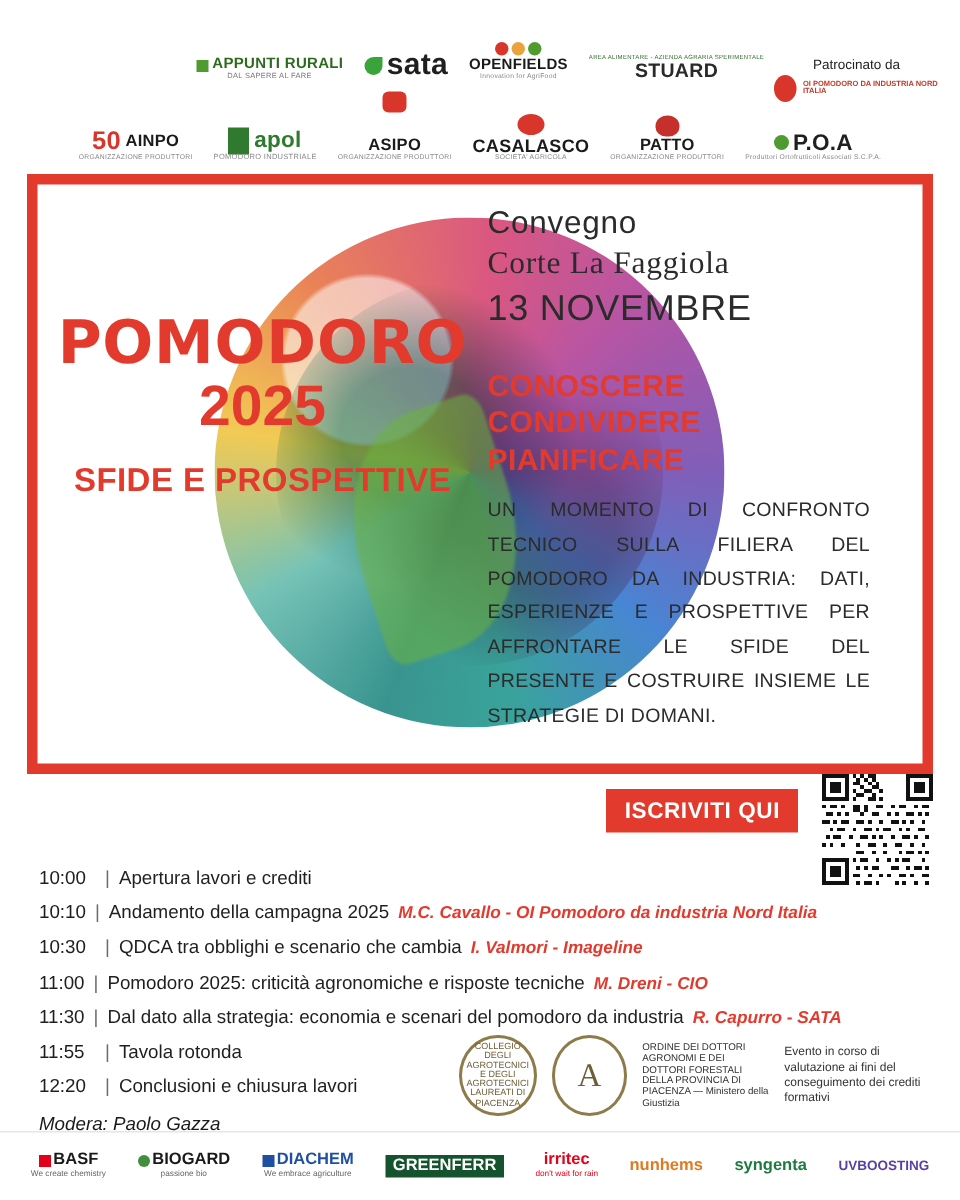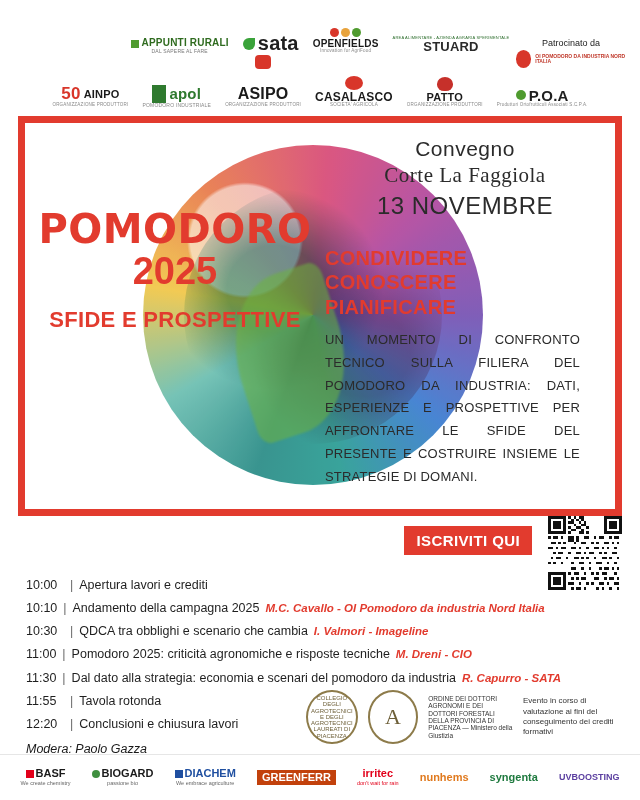--- a/index.html
+++ b/index.html
@@ -78,21 +78,21 @@
   .hero-year {
     color:#e23b2e; font-weight:bold; font-size: 38px; line-height: 1.1; margin-top: 2px;
   }
   .hero-sub {
     color:#e23b2e; font-weight:bold; font-size: 22px; margin-top: 14px; letter-spacing:.3px;
   }
 
   .hero-right {
     position:absolute; left: 300px; top: 14px; right: 10px; z-index: 4;
   }
-  .event-meta { text-align:center; color:#2b2b2b; }
+  .event-meta { text-align:left; color:#2b2b2b; }
   .event-meta .l1 { font-size: 21px; letter-spacing:.5px; }
   .event-meta .l2 { font-size: 21px; letter-spacing:.5px; margin-top:2px;font-family:Liberation Serif, serif; }
   .event-meta .l3 { font-size: 24px; letter-spacing:.5px; margin-top:4px; }
 
   .kwords { margin-top: 26px; }
   .kwords div {
     color:#e23b2e; font-weight:bold; font-size: 20px; line-height: 1.22; letter-spacing:.3px;
   }
   .blurb {
     margin-top: 10px; color:#2b2b2b; font-size: 13px; line-height: 1.75;
@@ -200,21 +200,21 @@
     </div>
     <div class="logo">
       <div class="mark">
           <span class="sq" style="background:#2f7a2f;height:18px;width:14px"></span>
           <span class="lbl-bold" style="font-size:15px;color:#2f7a2f">apol</span>
         </div>
       <div style="color:#888;font-size:5px">POMODORO INDUSTRIALE</div>
     </div>
     <div class="logo">
       <div style="width:16px;height:14px;background:#d8362a;border-radius:4px"></div>
-      <div class="lbl-bold" style="font-size:16px;margin-top:17px">ASIPO</div>
+      <div class="lbl-bold" style="font-size:11px;margin-top:17px">ASIPO</div>
       <div style="color:#888;font-size:4.5px">ORGANIZZAZIONE PRODUTTORI</div>
     </div>
     <div class="logo">
       <div style="width:18px;height:14px;background:#d8362a;border-radius:50%"></div>
       <div class="lbl-bold" style="font-size:12px;margin-top:1px">CASALASCO</div>
       <div style="color:#888;font-size:4.5px">SOCIETA' AGRICOLA</div>
     </div>
     <div class="logo">
       <div style="width:16px;height:14px;background:#c6302a;border-radius:50% 50% 45% 45%"></div>
       <div class="lbl-bold" style="font-size:11px;margin-top:1px">PATTO</div>
@@ -248,22 +248,22 @@
     <div class="hero-sub">SFIDE E PROSPETTIVE</div>
   </div>
 
   <div class="hero-right">
     <div class="event-meta">
       <div class="l1">Convegno</div>
       <div class="l2">Corte La Faggiola</div>
       <div class="l3">13 NOVEMBRE</div>
     </div>
     <div class="kwords">
+      <div>CONOSCERE</div>
       <div>CONDIVIDERE</div>
-      <div>CONOSCERE</div>
       <div>PIANIFICARE</div>
     </div>
     <div class="blurb">UN MOMENTO DI CONFRONTO TECNICO SULLA FILIERA DEL POMODORO DA INDUSTRIA: DATI, ESPERIENZE E PROSPETTIVE PER AFFRONTARE LE SFIDE DEL PRESENTE E COSTRUIRE INSIEME LE STRATEGIE DI DOMANI.</div>
   </div>
 </div>
 
 <div class="signup-row">
   <div class="iscriviti">ISCRIVITI QUI</div>
   <div class="qr">
     <svg width="74" height="74" viewBox="0 0 29 29" shape-rendering="crispEdges" aria-hidden="true">
@@ -477,21 +477,21 @@
     <div class="t">passione bio</div>
   </div>
   <div class="bl">
     <div style="display:flex;align-items:center;gap:2px">
       <span class="sq" style="background:#1f4fa0"></span>
       <span class="n" style="color:#1f4fa0">DIACHEM</span>
     </div>
     <div class="t">We embrace agriculture</div>
   </div>
   <div class="bl">
-    <div class="n" style="background:#c2410c;color:#fff;padding:2px 5px">GREENFERR</div>
+    <div class="n" style="background:#14532d;color:#fff;padding:2px 5px">GREENFERR</div>
   </div>
   <div class="bl">
     <div class="n" style="color:#e2001a">irritec</div>
     <div class="t" style="color:#e2001a">don't wait for rain</div>
   </div>
   <div class="bl">
     <div class="n" style="color:#e07a1f">nunhems</div>
   </div>
   <div class="bl">
     <div class="n" style="color:#1f7a3f">syngenta</div>

